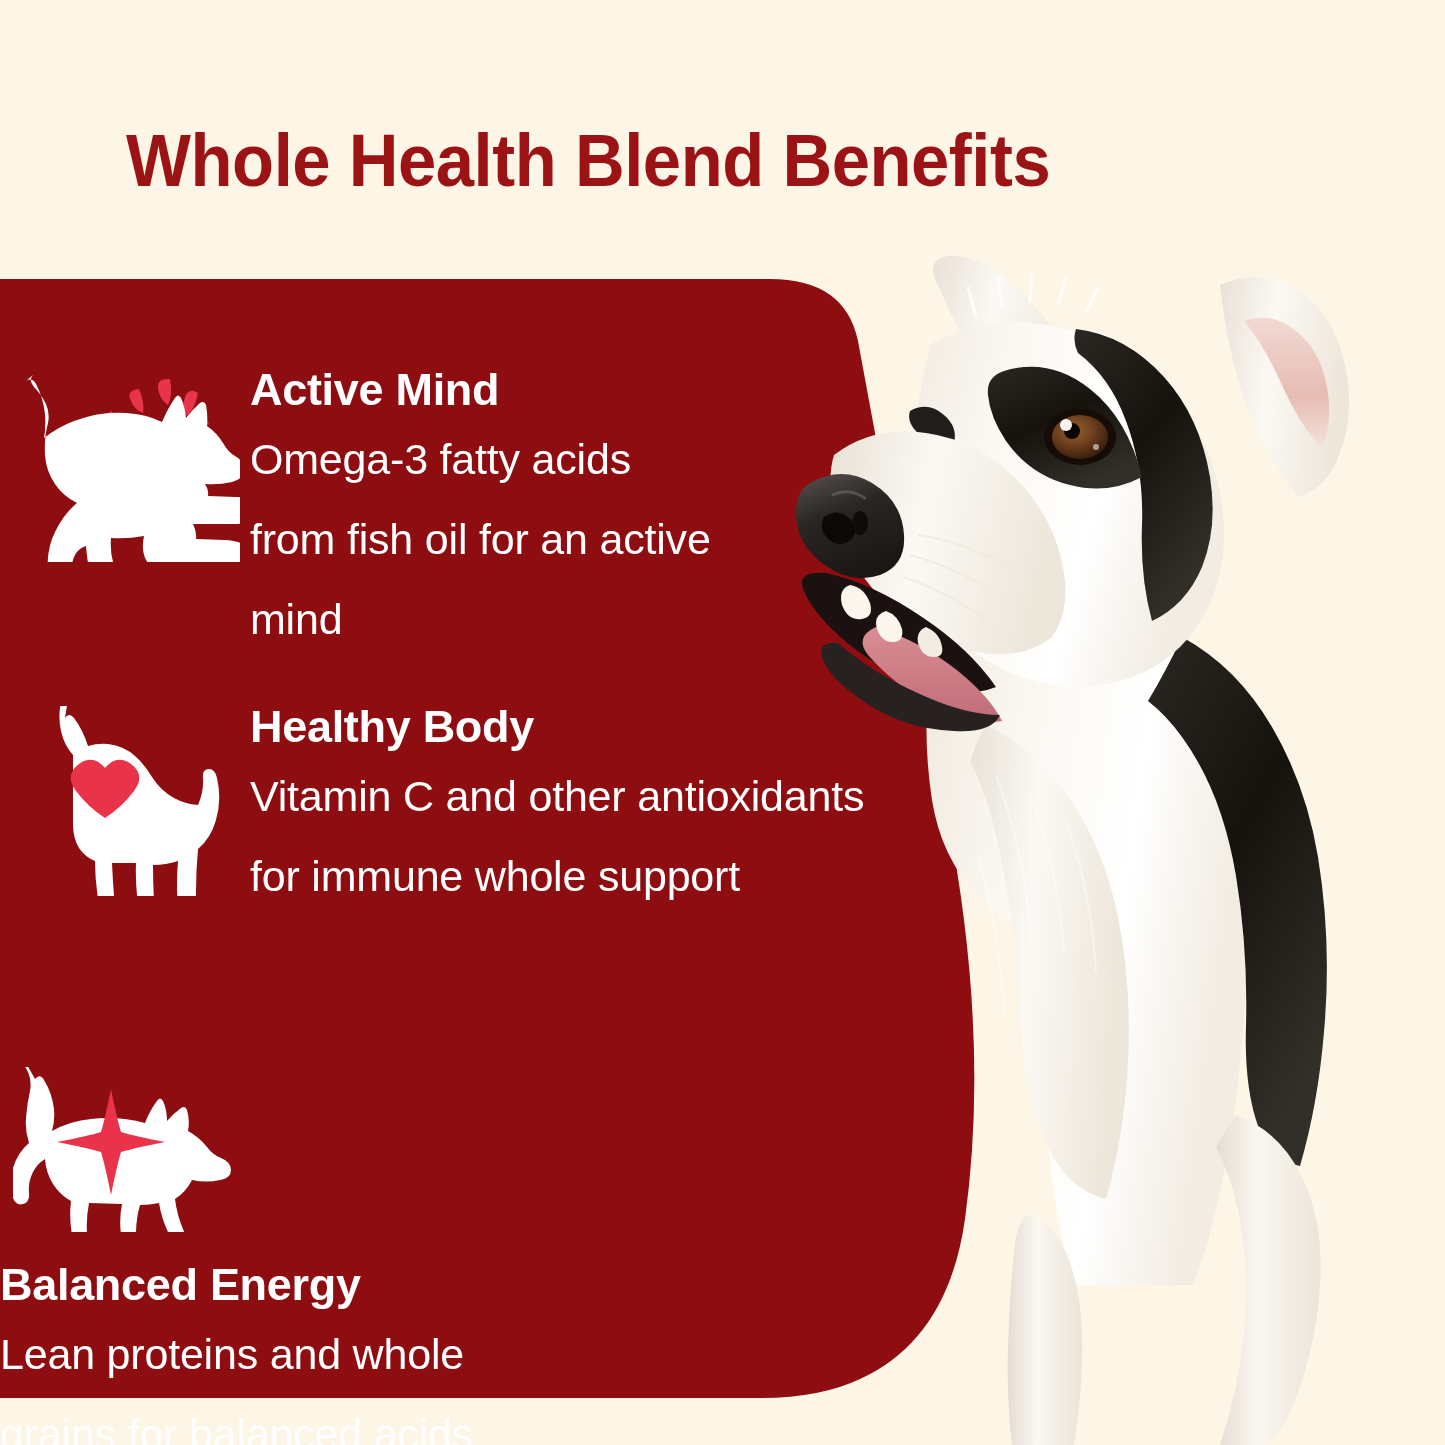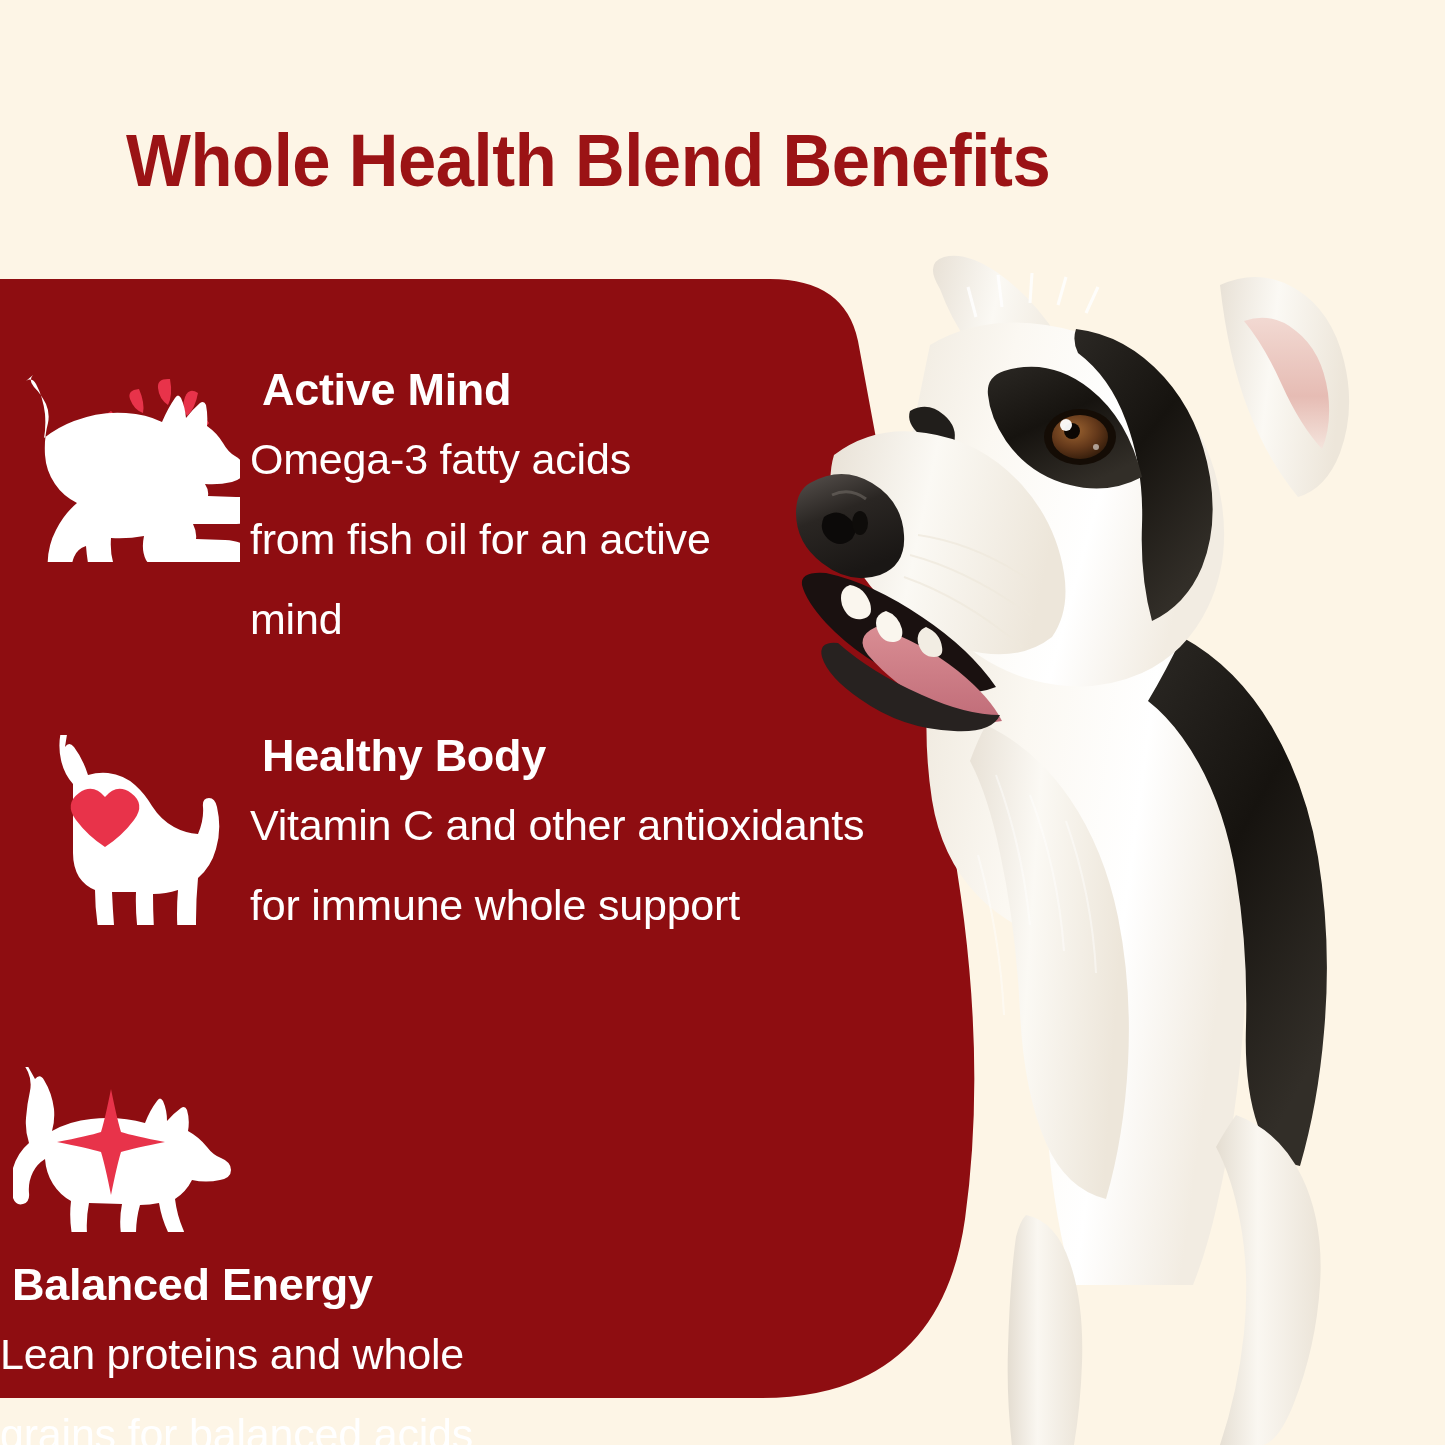--- a/index.html
+++ b/index.html
@@ -76,37 +76,37 @@
   .benefit-icon svg { display: block; }
   .benefit-text {
     padding-top: 4px;
   }
   .benefit-title {
     color: #FFFFFF;
     font-size: 45px;
     font-weight: bold;
     line-height: 54px;
     letter-spacing: -0.3px;
-    margin: 0 0 2px 12px;
+    margin: 0 0 2px 0;
     white-space: nowrap;
   }
   .benefit-desc {
     color: #FFFFFF;
     font-size: 43px;
     font-weight: normal;
     line-height: 80px;
     letter-spacing: -0.2px;
     margin: 0;
   }
 
   #b1 { top: 80px; }
   #b1 .benefit-icon { height: 210px; }
   #b1 .benefit-text { width: 470px; }
 
-  #b2 { top: 446px; }
+  #b2 { top: 417px; }
   #b2 .benefit-icon { height: 210px; }
   #b2 .benefit-text { width: 620px; }
 
   #b3 { top: 765px; flex-direction: column; }
   #b3 .benefit-icon { height: 210px; }
   #b3 .benefit-text { width: 500px; }
 
   
   #dog-photo {
     position: absolute;

